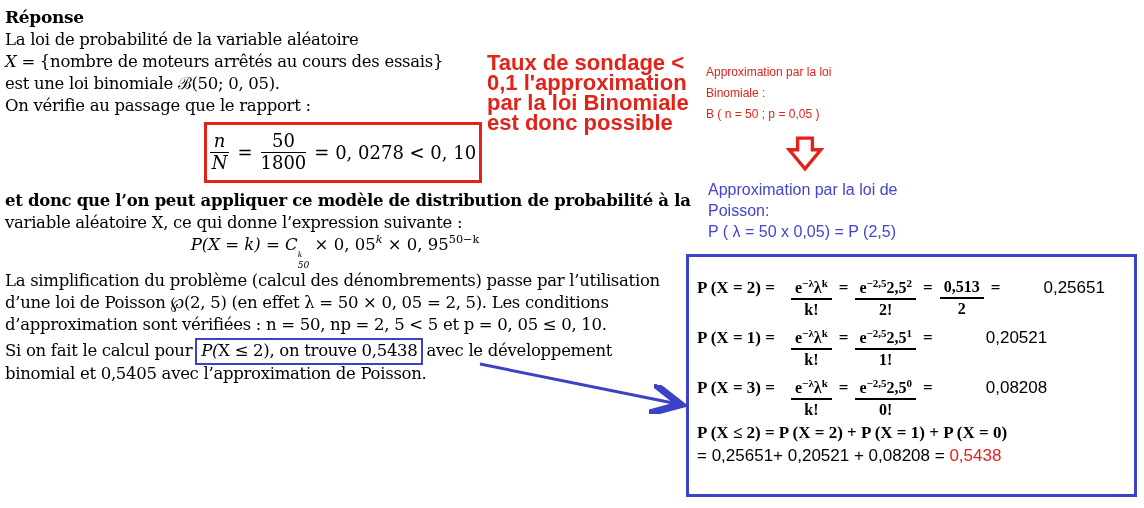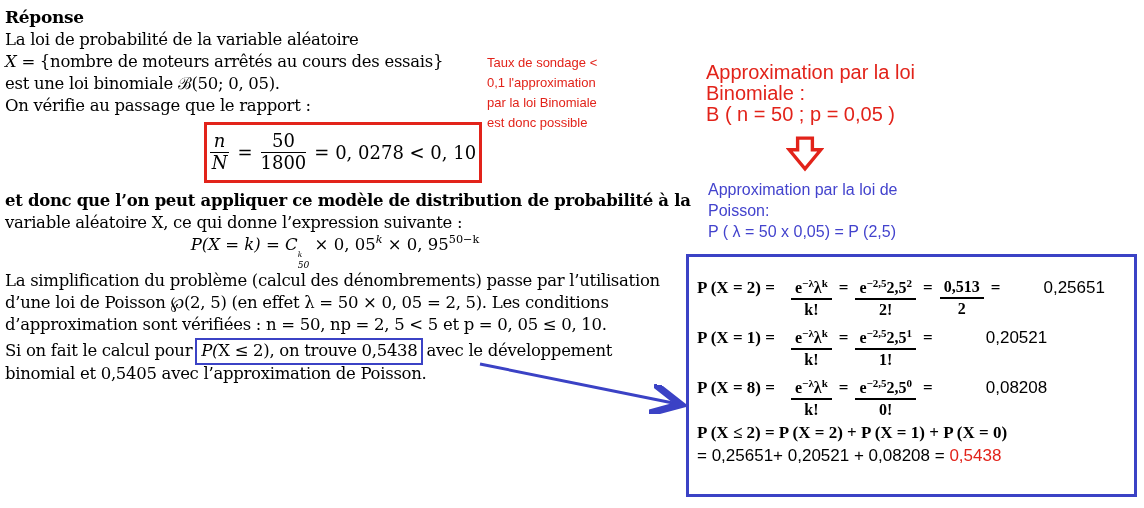--- a/index.html
+++ b/index.html
@@ -22,23 +22,23 @@
   .frac .den{display:block;padding-top:1px;}
   .it{font-style:italic;}
   .mathline{font-size:16.5px;}
   .supsub{display:inline-flex;flex-direction:column;text-align:left;font-size:11px;
           line-height:10px;vertical-align:-7px;font-style:italic;}
   sup{font-size:0.68em;}
   
   .inline-bluebox{display:inline-block;border:2px solid var(--blue);padding:0 4px 1px;margin:0 3px;}
   
   .sans{font-family:"Liberation Sans",sans-serif;}
-  .note-sondage{left:487px;top:53px;width:218px;font-size:13px;line-height:20px;
-                font-weight:normal;color:var(--red);}
-  .note-binomiale{left:706px;top:62px;font-size:20px;line-height:21px;color:var(--red);}
+  .note-sondage{left:487px;top:53px;width:218px;font-size:22px;line-height:20px;
+                font-weight:bold;color:var(--red);}
+  .note-binomiale{left:706px;top:62px;font-size:12px;line-height:21px;color:var(--red);}
   .note-poisson{left:708px;top:179px;font-size:16px;line-height:21px;color:var(--blue-text);}
   
   .calc-box{left:686px;top:254px;width:451px;height:243px;border:3px solid var(--blue);
             padding:6px 8px 0 8px;font-family:"Liberation Serif",serif;font-weight:bold;}
   .calc-row{display:flex;align-items:center;height:50px;font-size:17px;}
   .calc-row .lhs{width:94px;flex:0 0 auto;}
   .calc-row .eq{padding:0 7px;}
   .cfrac{display:inline-block;text-align:center;line-height:1.1;font-size:16px;margin-top:20px;}
   .cfrac .num{display:block;border-bottom:2px solid #000;padding:0 4px 1px;}
   .cfrac .den{display:block;padding-top:1px;}
@@ -159,21 +159,21 @@
     <span class="eq">=</span>
     <span class="cfrac">
       <span class="num"><span>e</span><sup>−2,5</sup><span>2,5</span><sup>1</sup></span>
       <span class="den">1!</span>
     </span>
     <span class="eq">=</span>
     <span class="result" style="padding-left:10px;">0,20521</span>
   </div>
 
   <div class="calc-row">
-    <span class="lhs">P (X = 8) =</span>
+    <span class="lhs">P (X = 3) =</span>
     <span class="cfrac">
       <span class="num"><span>e</span><sup>−λ</sup><span>λ</span><sup>k</sup></span>
       <span class="den">k!</span>
     </span>
     <span class="eq">=</span>
     <span class="cfrac">
       <span class="num"><span>e</span><sup>−2,5</sup><span>2,5</span><sup>0</sup></span>
       <span class="den">0!</span>
     </span>
     <span class="eq">=</span>

